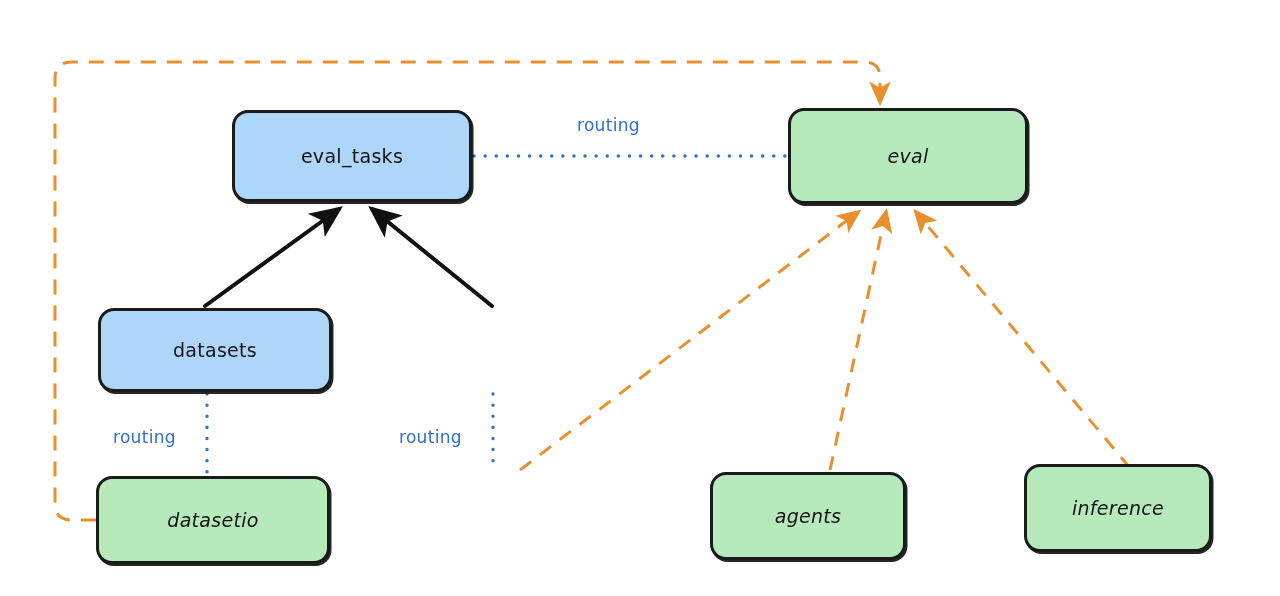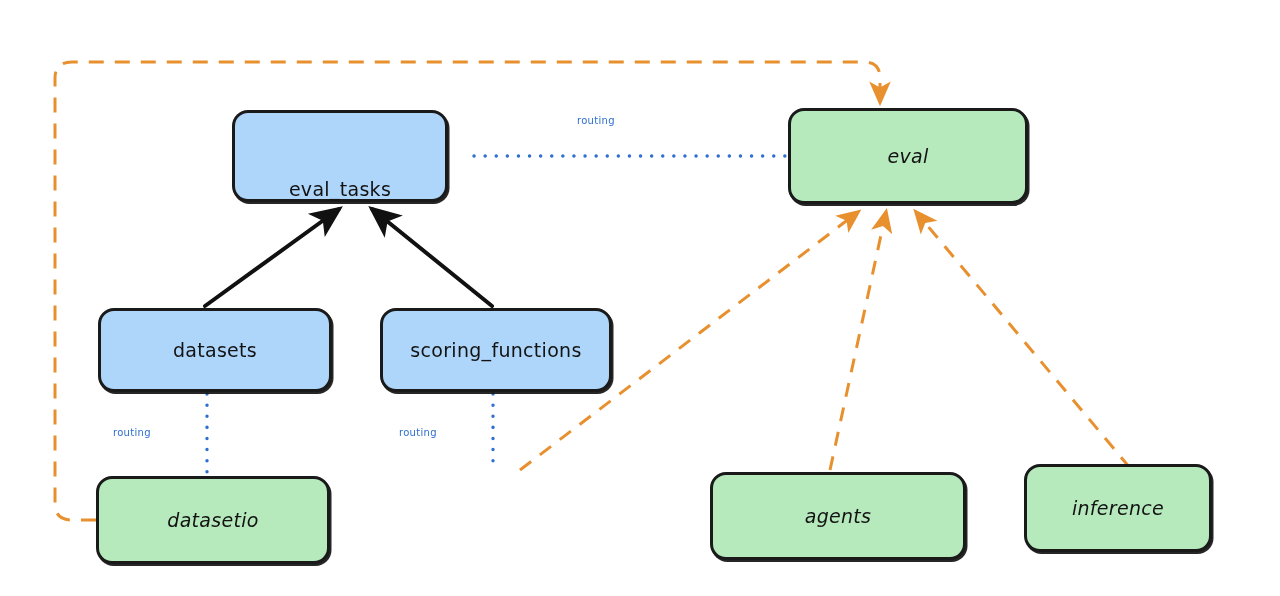--- a/index.html
+++ b/index.html
@@ -46,21 +46,21 @@
     background: #b6eabc;
     font-style: italic;
   }
   .node-label {
     pointer-events: none;
     line-height: 1;
   }
   .edge-label {
     position: absolute;
     color: #2f6fd0;
-    font-size: 10px;
+    font-size: 17px;
     letter-spacing: 0.3px;
     user-select: none;
     white-space: nowrap;
   }
 </style>
 </head>
 <body>
 
 <div id="canvas">
 
@@ -104,42 +104,39 @@
 
     <g>
       <path d="M207,394 L207,474" fill="none" stroke="#2f6fd0" stroke-width="3.4" stroke-dasharray="0.1 11" stroke-linecap="round"></path>
     </g>
 
     <g>
       <path d="M493,394 L493,470" fill="none" stroke="#2f6fd0" stroke-width="3.4" stroke-dasharray="0.1 11" stroke-linecap="round"></path>
     </g>
   </svg>
 
-  <div class="node api" style="left:232px; top:110px; width:216px; height:92px;align-items:flex-end;">
+  <div class="node api" style="left:232px; top:110px; width:240px; height:92px;">
     <span class="node-label">eval_tasks</span>
   </div>
 
   <div class="node provider" style="left:788px; top:108px; width:240px; height:96px;">
     <span class="node-label">eval</span>
   </div>
 
   <div class="node api" style="left:98px; top:308px; width:234px; height:84px;text-align:center;">
     <span class="node-label">datasets</span>
   </div>
 
-  <div class="node api" style="left:380px; top:308px; width:232px; height:84px;">
-    <span class="node-label">scoring_functions</span>
-  </div>
 
   <div class="node provider" style="left:96px; top:476px; width:234px; height:88px;">
     <span class="node-label">datasetio</span>
   </div>
 
 
-  <div class="node provider" style="left:710px; top:472px; width:256px; height:88px;align-items:center;">
+  <div class="node provider" style="left:710px; top:472px; width:196px; height:88px;align-items:center;">
     <span class="node-label">agents</span>
   </div>
 
   <div class="node provider" style="left:1024px; top:464px; width:188px; height:88px;">
     <span class="node-label">inference</span>
   </div>
 
   <div class="edge-label" style="left:577px; top:115px;">routing</div>
 
   <div class="edge-label" style="left:113px; top:427px;">routing</div>

